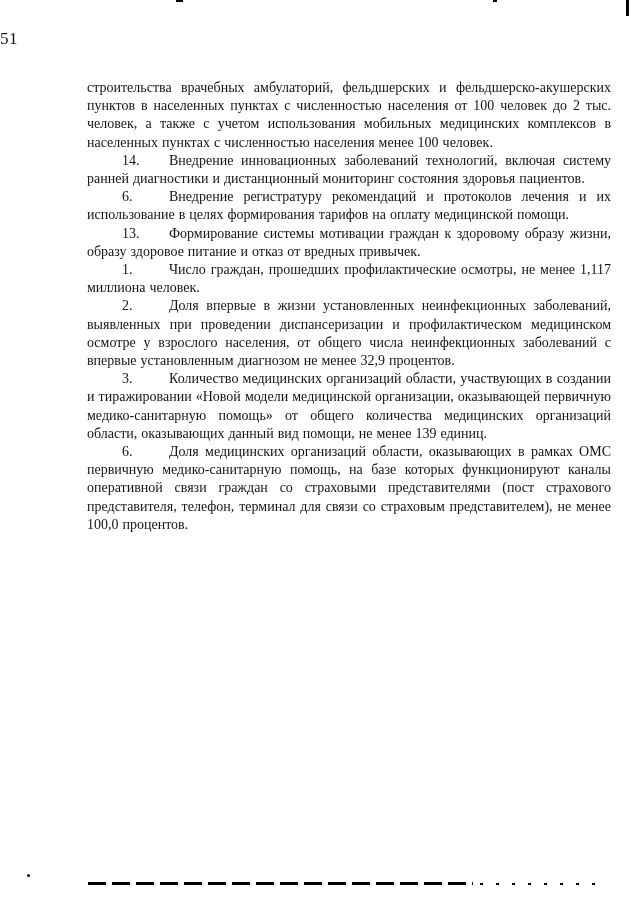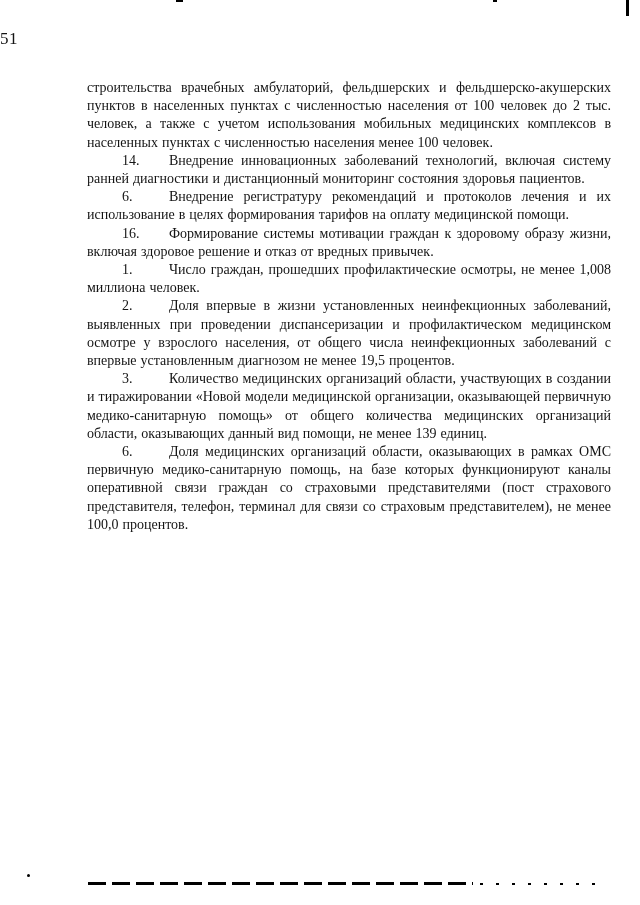--- a/index.html
+++ b/index.html
@@ -66,27 +66,27 @@
   <div class="page-number">51</div>
 
   <div class="content">
 
     <p class="para"><span>строительства врачебных амбулаторий, фельдшерских и фельдшерско-акушерских пунктов в населенных пунктах с численностью населения от 100 человек до 2 тыс. человек, а также с учетом использования мобильных медицинских комплексов в населенных пунктах с численностью населения менее 100 человек.</span></p>
 
     <p class="para indent"><span class="pnum">14.</span><span>Внедрение инновационных заболеваний технологий, включая систему ранней диагностики и дистанционный мониторинг состояния здоровья пациентов.</span></p>
 
     <p class="para indent"><span class="pnum">6.</span><span>Внедрение регистратуру рекомендаций и протоколов лечения и их использование в целях формирования тарифов на оплату медицинской помощи.</span></p>
 
-    <p class="para indent"><span class="pnum">16.</span><span>Формирование системы мотивации граждан к здоровому образу жизни, включая здоровое решение и отказ от вредных привычек.</span></p>
+    <p class="para indent"><span class="pnum">13.</span><span>Формирование системы мотивации граждан к здоровому образу жизни, образу здоровое питание и отказ от вредных привычек.</span></p>
 
 
 
-    <p class="para indent"><span class="pnum">1.</span><span>Число граждан, прошедших профилактические осмотры, не менее 1,008 миллиона человек.</span></p>
+    <p class="para indent"><span class="pnum">1.</span><span>Число граждан, прошедших профилактические осмотры, не менее 1,117 миллиона человек.</span></p>
 
-    <p class="para indent"><span class="pnum">2.</span><span>Доля впервые в жизни установленных неинфекционных заболеваний, выявленных при проведении диспансеризации и профилактическом медицинском осмотре у взрослого населения, от общего числа неинфекционных заболеваний с впервые установленным диагнозом не менее 19,5 процентов.</span></p>
+    <p class="para indent"><span class="pnum">2.</span><span>Доля впервые в жизни установленных неинфекционных заболеваний, выявленных при проведении диспансеризации и профилактическом медицинском осмотре у взрослого населения, от общего числа неинфекционных заболеваний с впервые установленным диагнозом не менее 32,9 процентов.</span></p>
 
     <p class="para indent"><span class="pnum">3.</span><span>Количество медицинских организаций области, участвующих в создании и тиражировании «Новой модели медицинской организации, оказывающей первичную медико-санитарную помощь» от общего количества медицинских организаций области, оказывающих данный вид помощи, не менее 139 единиц.</span></p>
 
 
 
     <p class="para indent"><span class="pnum">6.</span><span>Доля медицинских организаций области, оказывающих в рамках ОМС первичную медико-санитарную помощь, на базе которых функционируют каналы оперативной связи граждан со страховыми представителями (пост страхового представителя, телефон, терминал для связи со страховым представителем), не менее 100,0 процентов.</span></p>
 
   </div>
 
   <div class="artifact sa-corner-tick"></div>

